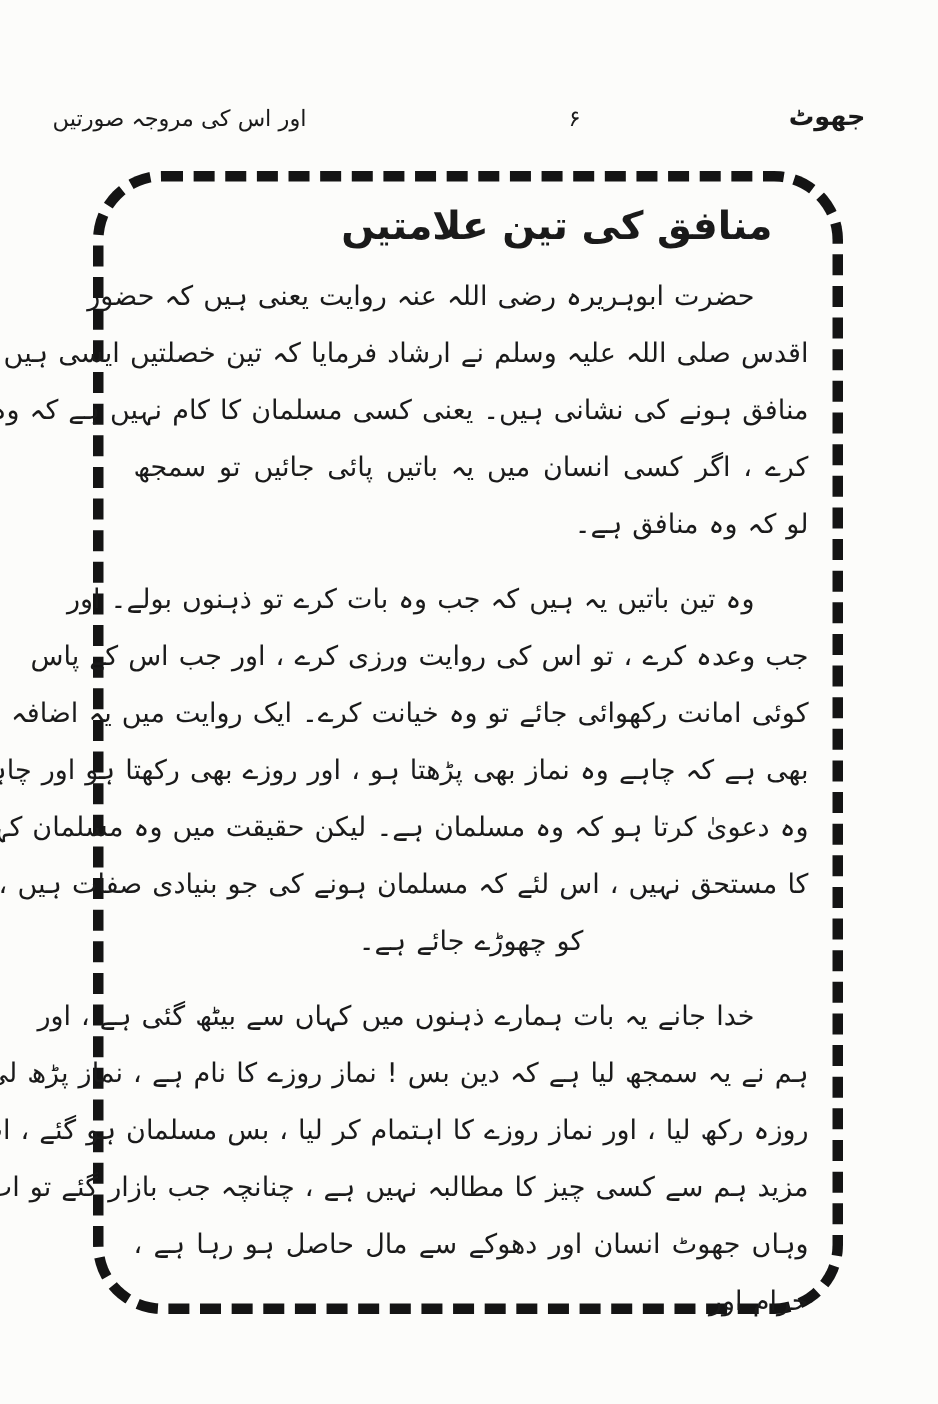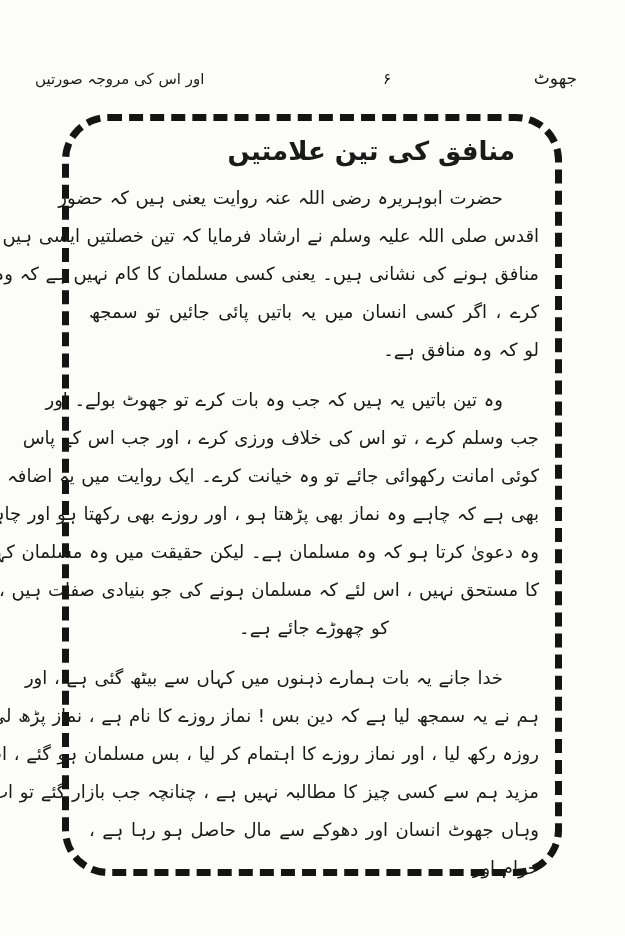--- a/index.html
+++ b/index.html
@@ -22,21 +22,21 @@
     position: absolute;
     top: 54px;
     right: 48px;
     left: 35px;
     height: 34px;
     display: flex;
     justify-content: space-between;
     align-items: flex-end;
     font-size: 15px;
   }
-  .page-header .book-title { font-size: 17px; font-weight: normal; }
+  .page-header .book-title { font-size: 17px; font-weight: bold; }
   .page-header .page-number { font-size: 15px; transform: translateX(18px); }
   .page-header .chapter-title { font-size: 15px; }
 
   
   .frame {
     position: absolute;
     top: 114px;
     left: 62px;
     width: 500px;
     height: 762px;
@@ -91,22 +91,22 @@
     <div class="sec-heading h1">منافق کی تین علامتیں</div>
 
     <div class="para">
       <div class="line first">حضرت ابوہریرہ رضی اللہ عنہ روایت یعنی ہیں کہ حضور</div>
       <div class="line">اقدس صلی اللہ علیہ وسلم نے ارشاد فرمایا کہ تین خصلتیں ایسی ہیں ، جو</div>
       <div class="line">منافق ہونے کی نشانی ہیں۔ یعنی کسی مسلمان کا کام نہیں ہے کہ وہ یہ کام</div>
       <div class="line end">کرے ، اگر کسی انسان میں یہ باتیں پائی جائیں تو سمجھ لو کہ وہ منافق ہے۔</div>
     </div>
 
     <div class="para">
-      <div class="line first">وہ تین باتیں یہ ہیں کہ جب وہ بات کرے تو جھوٹ بولے۔ اور</div>
-      <div class="line">جب وسلم کرے ، تو اس کی خلاف ورزی کرے ، اور جب اس کے پاس</div>
+      <div class="line first">وہ تین باتیں یہ ہیں کہ جب وہ بات کرے تو ذہنوں بولے۔ اور</div>
+      <div class="line">جب وعدہ کرے ، تو اس کی روایت ورزی کرے ، اور جب اس کے پاس</div>
       <div class="line">کوئی امانت رکھوائی جائے تو وہ خیانت کرے۔ ایک روایت میں یہ اضافہ</div>
       <div class="line">بھی ہے کہ چاہے وہ نماز بھی پڑھتا ہو ، اور روزے بھی رکھتا ہو اور چاہے</div>
       <div class="line">وہ دعویٰ کرتا ہو کہ وہ مسلمان ہے۔ لیکن حقیقت میں وہ مسلمان کہلانے</div>
       <div class="line">کا مستحق نہیں ، اس لئے کہ مسلمان ہونے کی جو بنیادی صفات ہیں ، وہ ان</div>
       <div class="line center-end">کو چھوڑے جائے ہے۔</div>
     </div>
 
 
     <div class="para">
       <div class="line first">خدا جانے یہ بات ہمارے ذہنوں میں کہاں سے بیٹھ گئی ہے ، اور</div>

